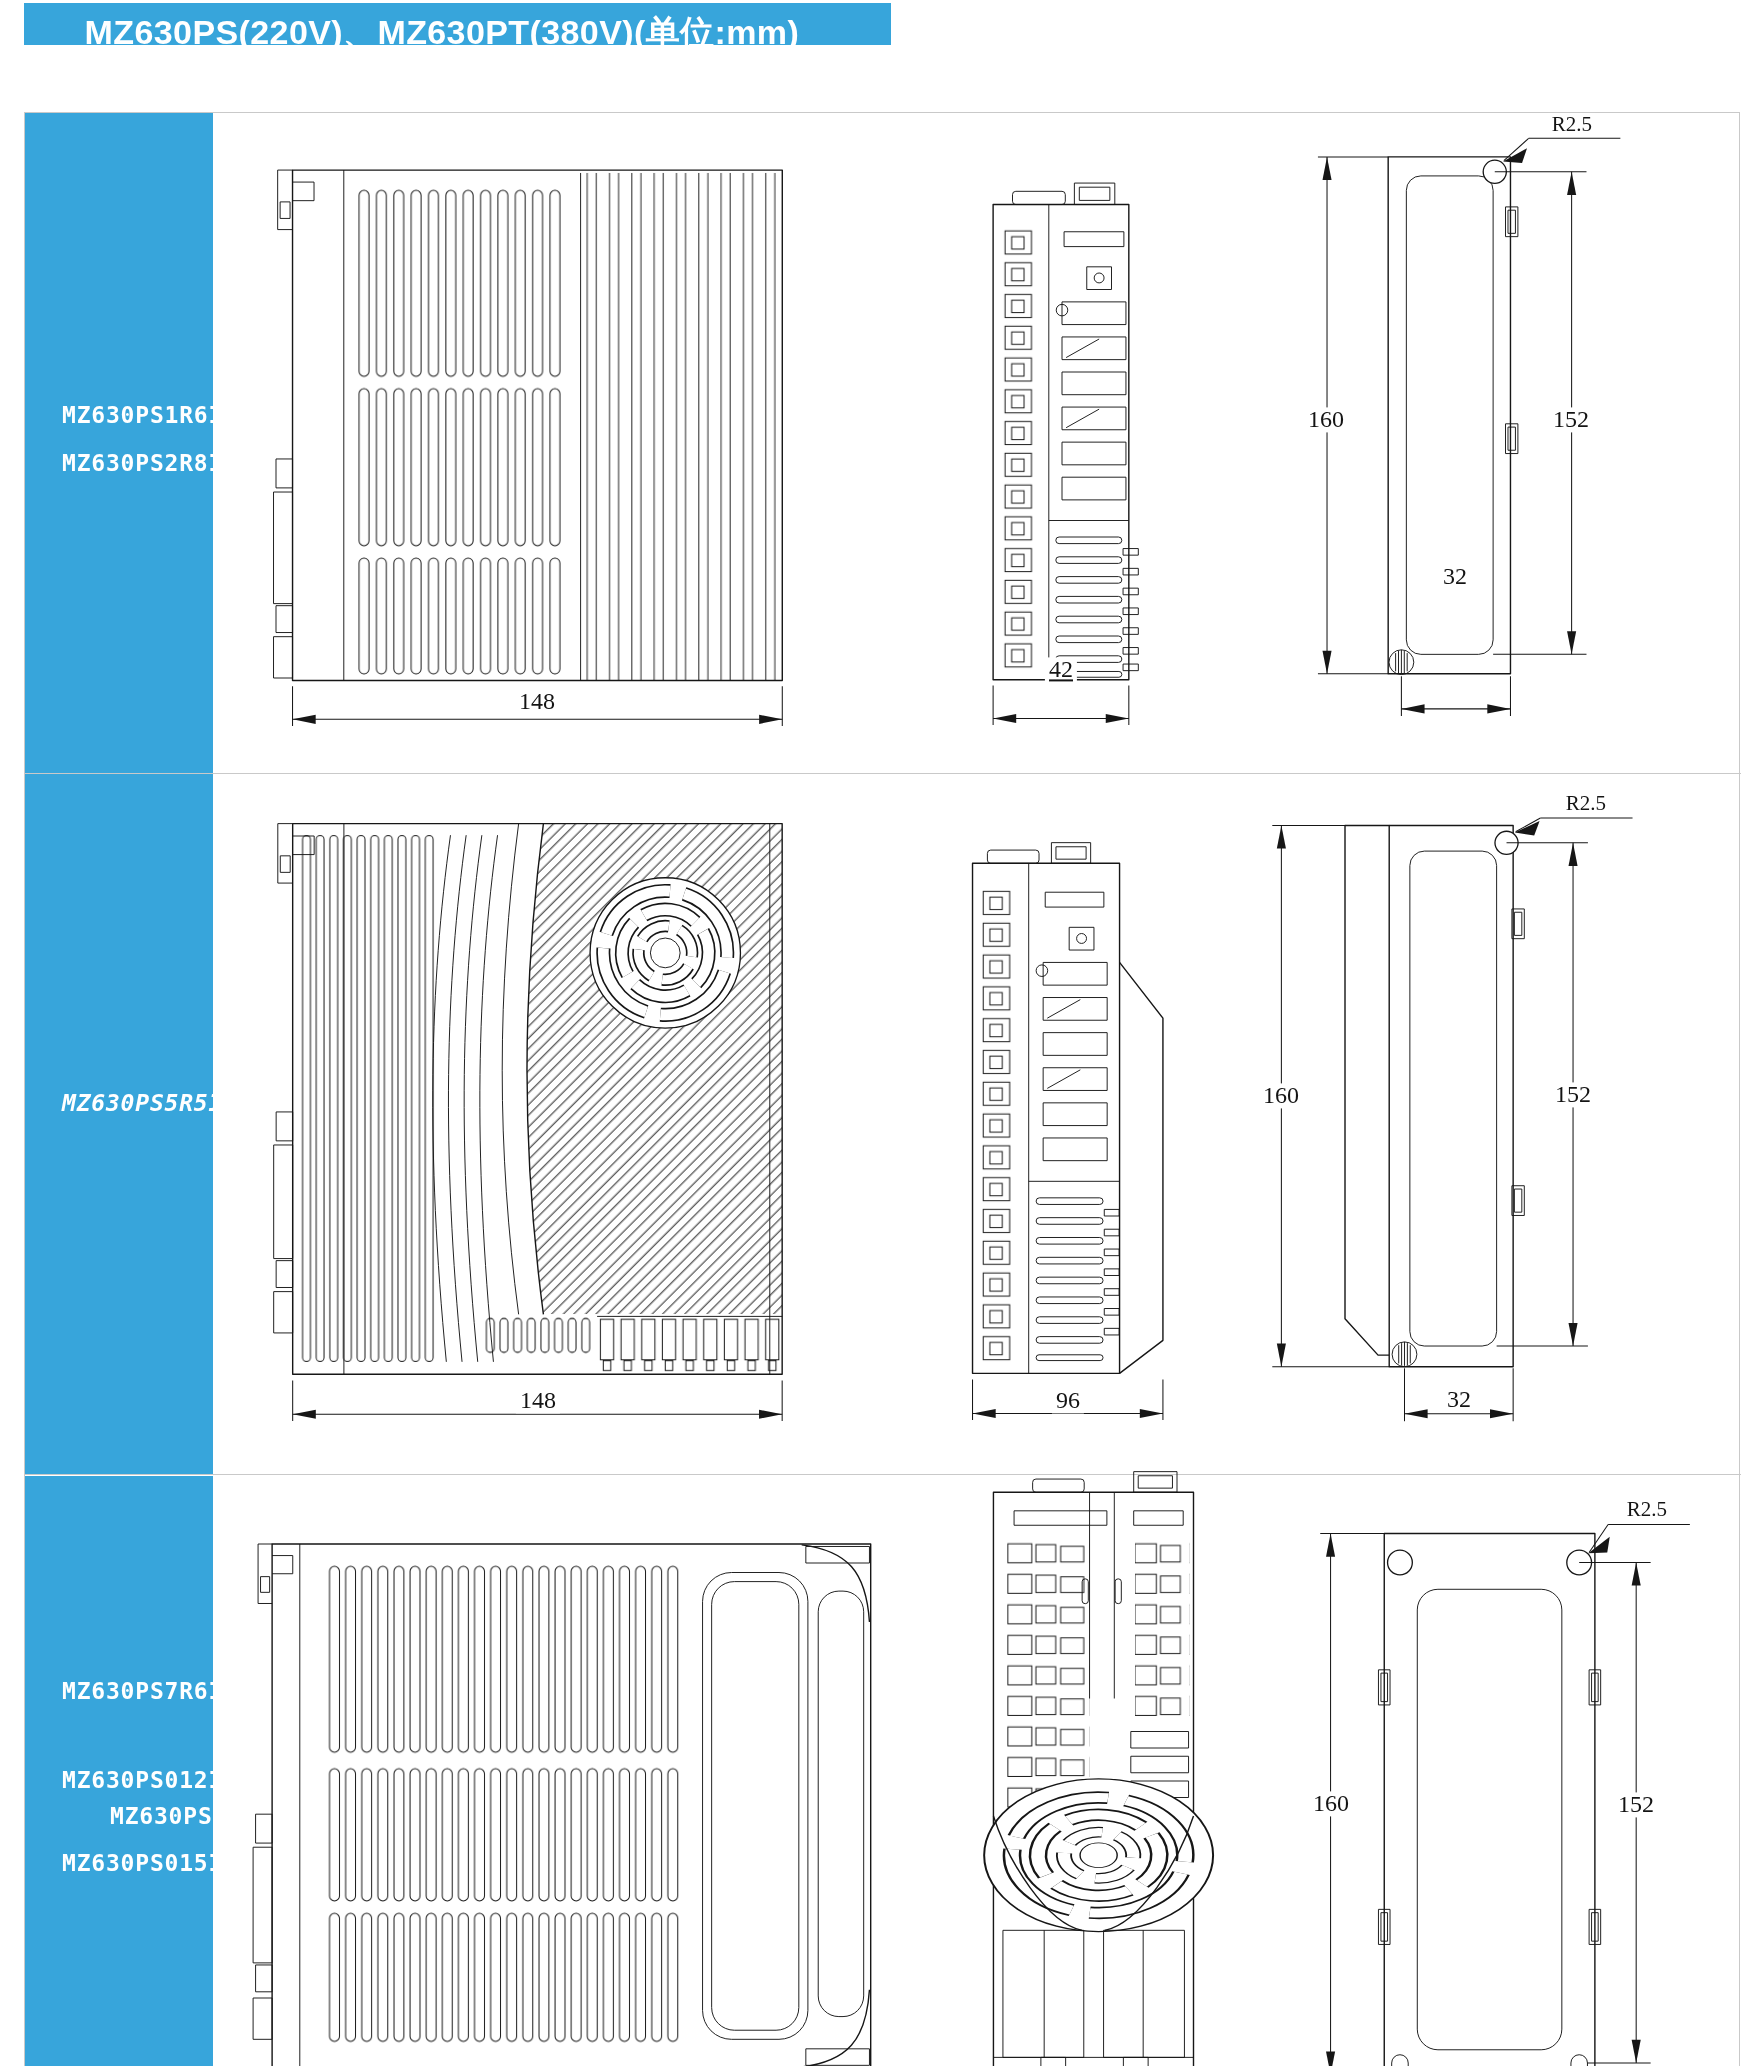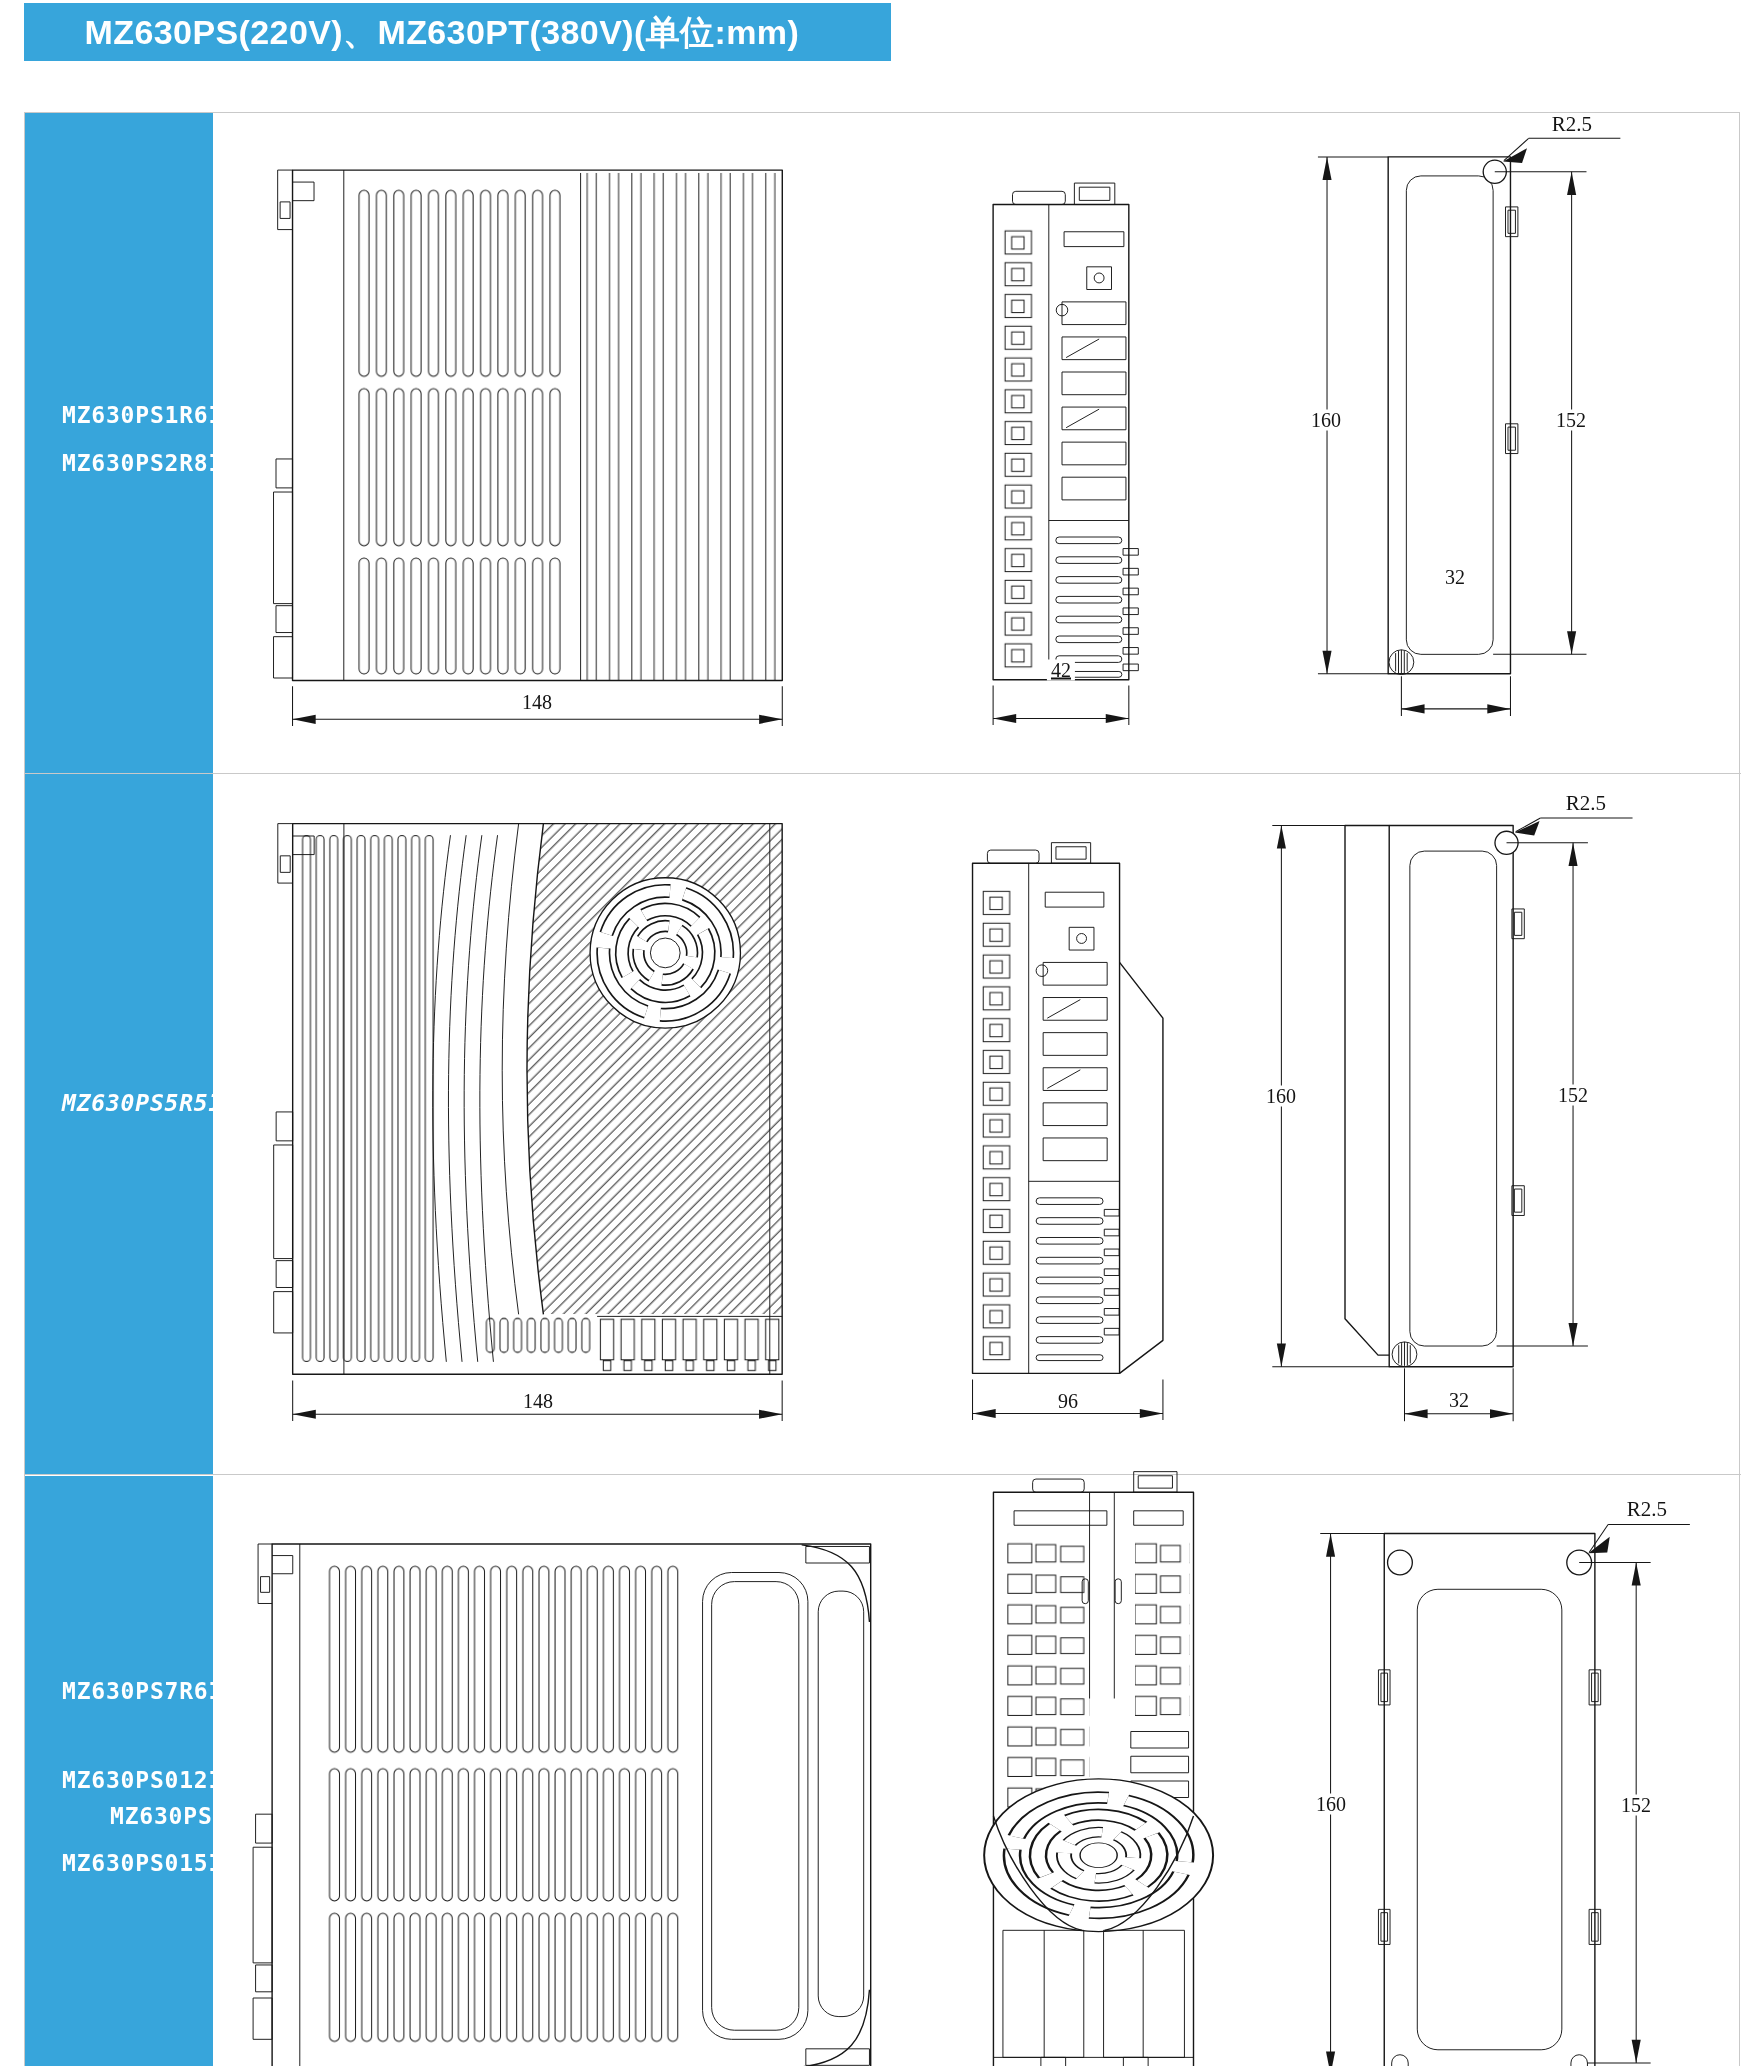--- a/index.html
+++ b/index.html
@@ -1,29 +1,29 @@
 <!DOCTYPE html>
 <html style="--accent: #37a5db;font-size:6.6px"><head>
 <meta charset="utf-8">
 <style>
   html,body{margin:0;padding:0;background:#ffffff;}
   #page{position:relative;width:1763px;height:2140px;background:#fff;
         font-family:"Liberation Sans",sans-serif;overflow:hidden;}
-  .titlebar{position:absolute;left:23.6px;top:3.3px;width:867px;height:58px;
+  .titlebar{position:absolute;left:23.6px;top:3.3px;width:867px;height:42px;
             background:var(--accent,#37a5db);color:#fff;font-weight:bold;
             font-size:34px;line-height:58px;padding-left:61px;box-sizing:border-box;
             letter-spacing:0.4px;white-space:nowrap;}
   .frame{position:absolute;left:23.6px;top:112px;width:1716px;height:2024px;
          border:1.2px solid #c9c9c9;box-sizing:border-box;}
   .sep{position:absolute;left:23.6px;width:1717px;height:1.2px;background:#c9c9c9;}
   .sidebar{position:absolute;left:25px;width:188px;background:var(--accent,#37a5db);}
   .model{position:absolute;color:#fff;font-family:"DejaVu Sans Mono",monospace;
          font-weight:bold;font-size:23px;letter-spacing:0.8px;white-space:nowrap;}
   .dimlab{position:absolute;transform:translate(-50%,-50%);background:#fff;
-          font-family:"Liberation Serif",serif;font-size:20px;color:#141414;
+          font-family:"Liberation Serif",serif;font-size:24px;color:#141414;
           padding:0 4.1px;white-space:nowrap;line-height:1.05;}
   .rlab{font-size:21px;}
   svg{position:absolute;overflow:visible;}
   .ln{fill:none;stroke:#161616;stroke-width:3.4;stroke-linejoin:round;}
   .tn{fill:none;stroke:#161616;stroke-width:2.3;stroke-linejoin:round;}
   .dm{fill:none;stroke:#161616;stroke-width:2.5;}
   .ar{fill:#161616;stroke:none;}
   .ps{fill:none;stroke:#161616;stroke-width:2.4;}
   .wf{fill:#ffffff;stroke:#161616;stroke-width:3.2;}
 </style>

